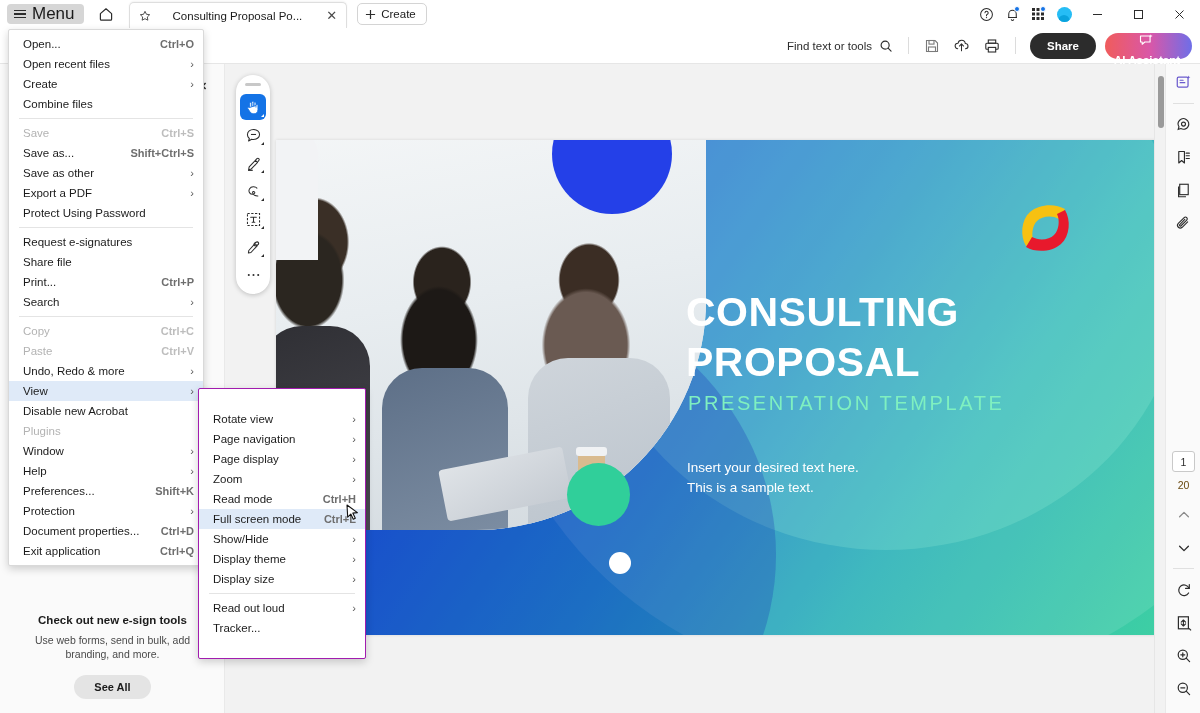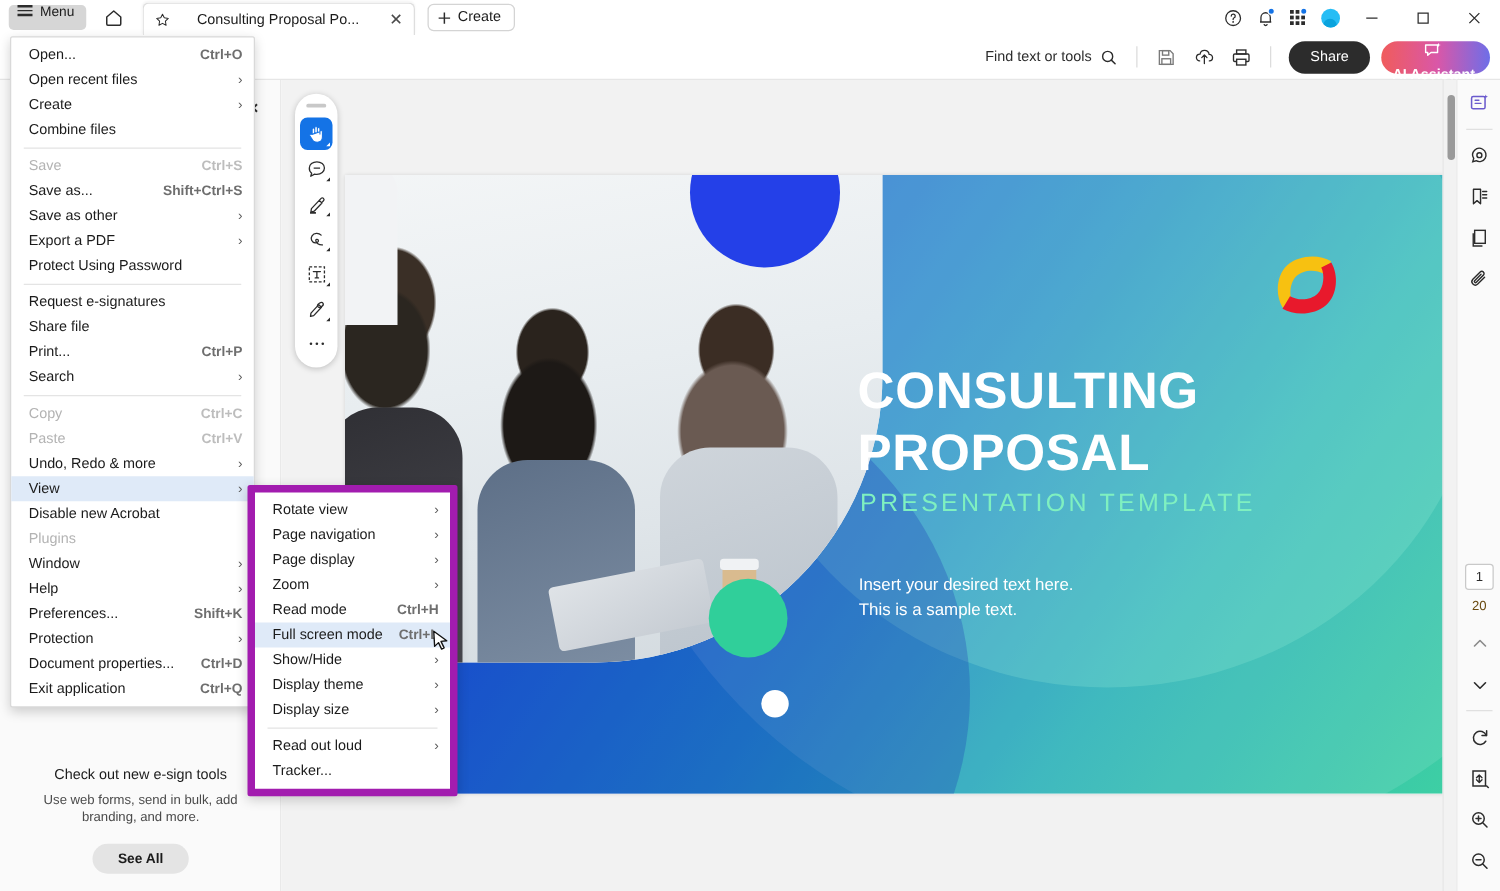--- a/index.html
+++ b/index.html
@@ -12,22 +12,22 @@
   body { position: relative; }
 
   
   .titlebar {
     position: absolute; left: 0; top: 0; width: 1200px; height: 28px;
     background: #ffffff; display: flex; align-items: center;
   }
   .menu-btn {
     margin-left: 7px; height: 20px; padding: 0 9px 0 7px;
     background: #d6d6d6; border-radius: 4px;
-    display: flex; gap: 6px;
-    font-size: 11px; color: #1b1b1b;
+    display: flex; align-items: center; gap: 6px;
+    font-size: 17px; color: #1b1b1b;
   }
   .hamburger { display: inline-flex; flex-direction: column; gap: 2px; }
   .hamburger i { display: block; width: 12px; height: 1.6px; background: #2c2c2c; }
   .home-btn {
     margin-left: 10px; width: 24px; height: 24px;
     display: flex; align-items: center; justify-content: center;
   }
   .doc-tab {
     margin-left: 11px; height: 26px; padding: 0 7px 0 9px;
     background: #ffffff; border: 1px solid #dededeff;
@@ -78,40 +78,40 @@
     display: flex; align-items: center; gap: 7px;
     font-size: 11.5px; color: #2c2c2c; padding: 0 6px;
   }
   .vdiv { width: 1px; height: 17px; background: #dcdcdc; margin: 0 7px; }
   .cmd-ic {
     width: 28px; height: 26px; display: flex;
     align-items: center; justify-content: center;
   }
   .share-btn {
     height: 26px; padding: 0 17px; border-radius: 14px;
-    background: #2c2c2c; color: #fff; font-size: 11.5px; font-weight: normal;
+    background: #2c2c2c; color: #fff; font-size: 11.5px; font-weight: bold;
     display: flex; align-items: center; margin-left: 5px;
   }
   .ai-btn {
     height: 26px; padding: 0 12px 0 9px; border-radius: 14px;
     background: linear-gradient(90deg,#f05c5c 0%,#d957a8 52%,#6e6ee8 100%);
     color: #fff; font-size: 11.5px; font-weight: bold;
     display: flex; align-items: center; gap: 6px; margin-left: 7px; flex-direction: column;
   }
 
   
   .left-rail {
     position: absolute; left: 0; top: 64px; width: 225px; height: 649px;
     background: #fafafa; border-right: 1px solid #e9e9e9;
   }
   .promo {
     position: absolute; left: 0; bottom: 14px; width: 225px;
     text-align: center; padding: 0 18px;
   }
-  .promo-title { font-size: 11.5px; font-weight: normal; color: #1b1b1b; }
+  .promo-title { font-size: 11.5px; font-weight: bold; color: #1b1b1b; }
   .promo-sub { font-size: 10.5px; color: #4a4a4a; margin-top: 7px; line-height: 14px; }
   .promo-btn {
     display: inline-block; margin-top: 14px; padding: 6px 20px;
     border-radius: 14px; background: #e4e4e4;
     font-size: 11px; font-weight: bold; color: #1b1b1b;
   }
   .rail-close {
     position: absolute; left: 198px; top: 80px;
     font-size: 11px; color: #2c2c2c; font-weight: bold;
   }
@@ -276,22 +276,22 @@
   }
   .mi.sel { background: #dfeaf8; }
   .mi.dis { color: #b3b3b3; }
   .mi .acc { margin-left: auto; font-size: 11px; color: #6e6e6e; font-weight: bold; }
   .mi.dis .acc { color: #bdbdbd; }
   .mi .arrow { margin-left: auto; font-size: 11px; color: #5a5a5a; }
   .msep { height: 1px; background: #e4e4e4; margin: 4px 10px; }
 
   .submenu-pop {
     position: absolute; left: 198px; top: 388px; width: 168px;
-    background: #fff; border: 6px solid #a21caf; border-radius: 2px;
-    box-shadow: 0 3px 9px rgba(0,0,0,.18); padding: 4px 0; z-index: 60;
+    background: #fff; border: 1px solid #a21caf; border-radius: 2px;
+    box-shadow: 0 3px 9px rgba(0,0,0,.18); padding: 20px 0; z-index: 60;
   }
   .cursor-arrow { position: absolute; left: 346px; top: 504px; z-index: 70; }
 </style>
 </head>
 <body>
 
 <div class="titlebar">
   <div class="menu-btn">
     <span class="hamburger">
         <i></i>

